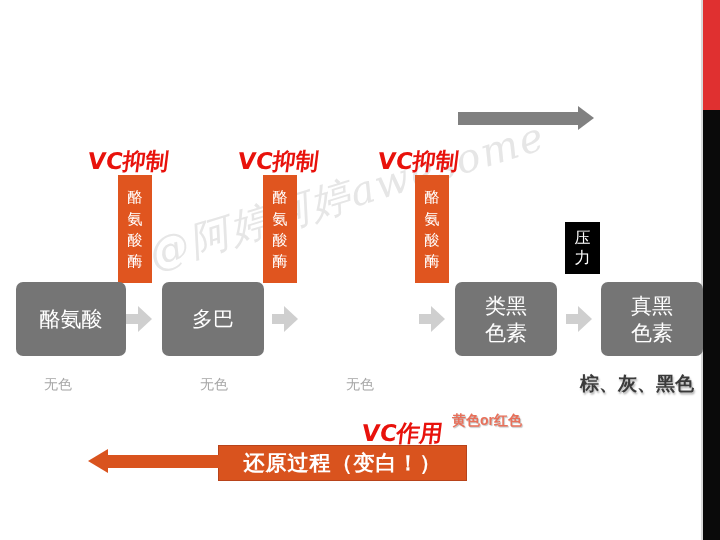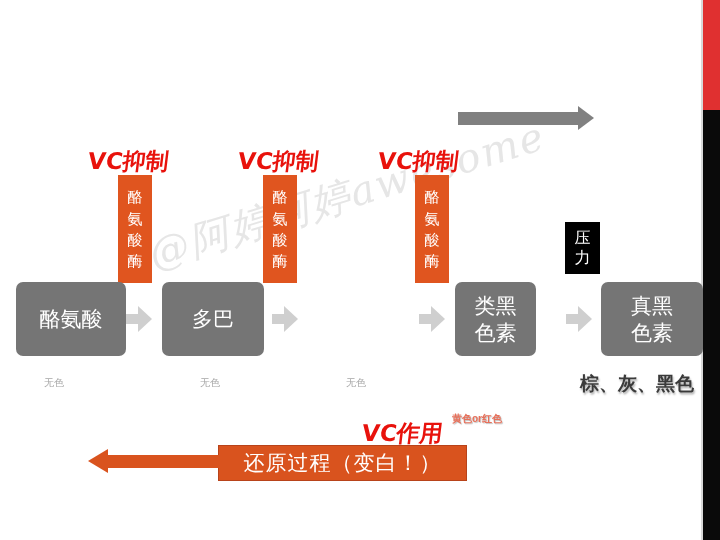--- a/index.html
+++ b/index.html
@@ -84,31 +84,31 @@
     position:absolute;left:0;top:8px;width:13px;height:10px;background:#cfcfcf;display:block;
   }
   .chev b{
     position:absolute;left:12px;top:0;width:0;height:0;
     border-top:13px solid transparent;border-bottom:13px solid transparent;
     border-left:14px solid #cfcfcf;display:block;
   }
 
   
   .cap{
-    position:absolute;font-size:10px;color:#a6a6a6;white-space:nowrap;
+    position:absolute;font-size:14px;color:#a6a6a6;white-space:nowrap;
   }
   .cap.accent{color:#e8705a;font-weight:bold;text-shadow:1px 1px 1px rgba(0,0,0,.25);}
   .cap.dark{color:#3a3a3a;font-size:19px;font-weight:bold;text-shadow:1px 2px 2px rgba(0,0,0,.30);}
 
   
   .red-bar{
     position:absolute;left:218px;top:445px;width:247px;height:34px;
     background:#d9531e;border:1px solid #b8431a;
     display:flex;align-items:center;justify-content:center;
-    color:#ffffff;font-size:21px;letter-spacing:1px;
+    color:#ffffff;font-size:21px;letter-spacing:1px;font-weight:bold;
   }
   .red-shaft{position:absolute;left:108px;top:455px;width:112px;height:13px;background:#d9531e;}
   .red-head{
     position:absolute;left:88px;top:449px;width:0;height:0;
     border-top:12px solid transparent;border-bottom:12px solid transparent;
     border-right:20px solid #d9531e;
   }
 </style>
 </head>
 <body>
@@ -151,21 +151,21 @@
     <span>压</span>
     <span>力</span>
   </div>
 
   <div class="node" style="left:16px;top:282px;width:110px;height:74px;">
     <span>酪氨酸</span>
   </div>
   <div class="node" style="left:162px;top:282px;width:102px;height:74px;">
     <span>多巴</span>
   </div>
-  <div class="node" style="left:455px;top:282px;width:81px;height:74px;">
+  <div class="node" style="left:455px;top:282px;width:102px;height:74px;">
     <span>类黑</span>
     <span>色素</span>
   </div>
   <div class="node" style="left:601px;top:282px;width:102px;height:74px;">
     <span>真黑</span>
     <span>色素</span>
   </div>
 
   <div class="chev" style="left:126px;top:306px;">
       <i></i>

